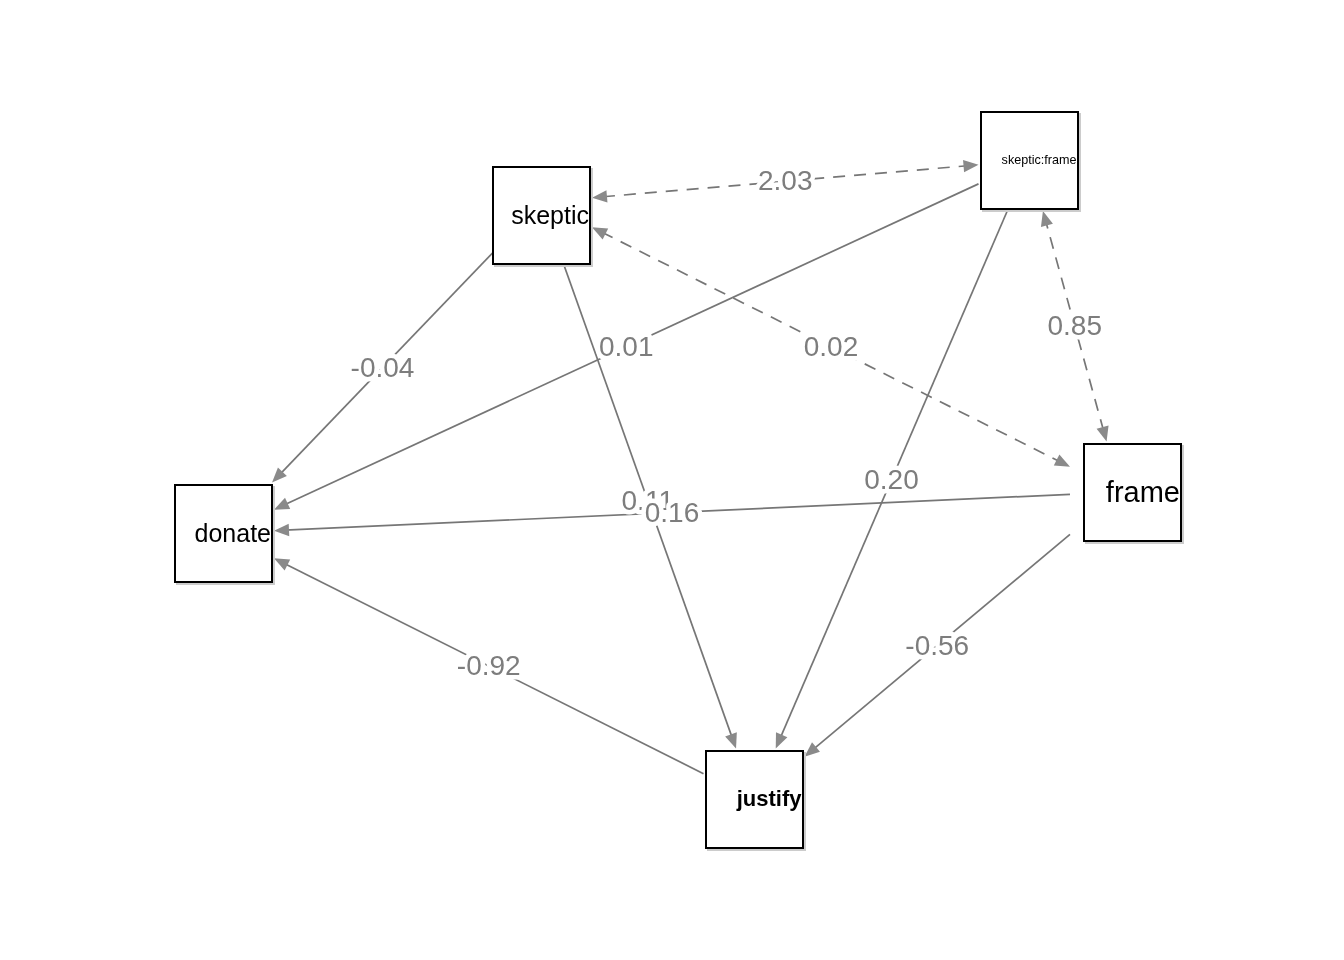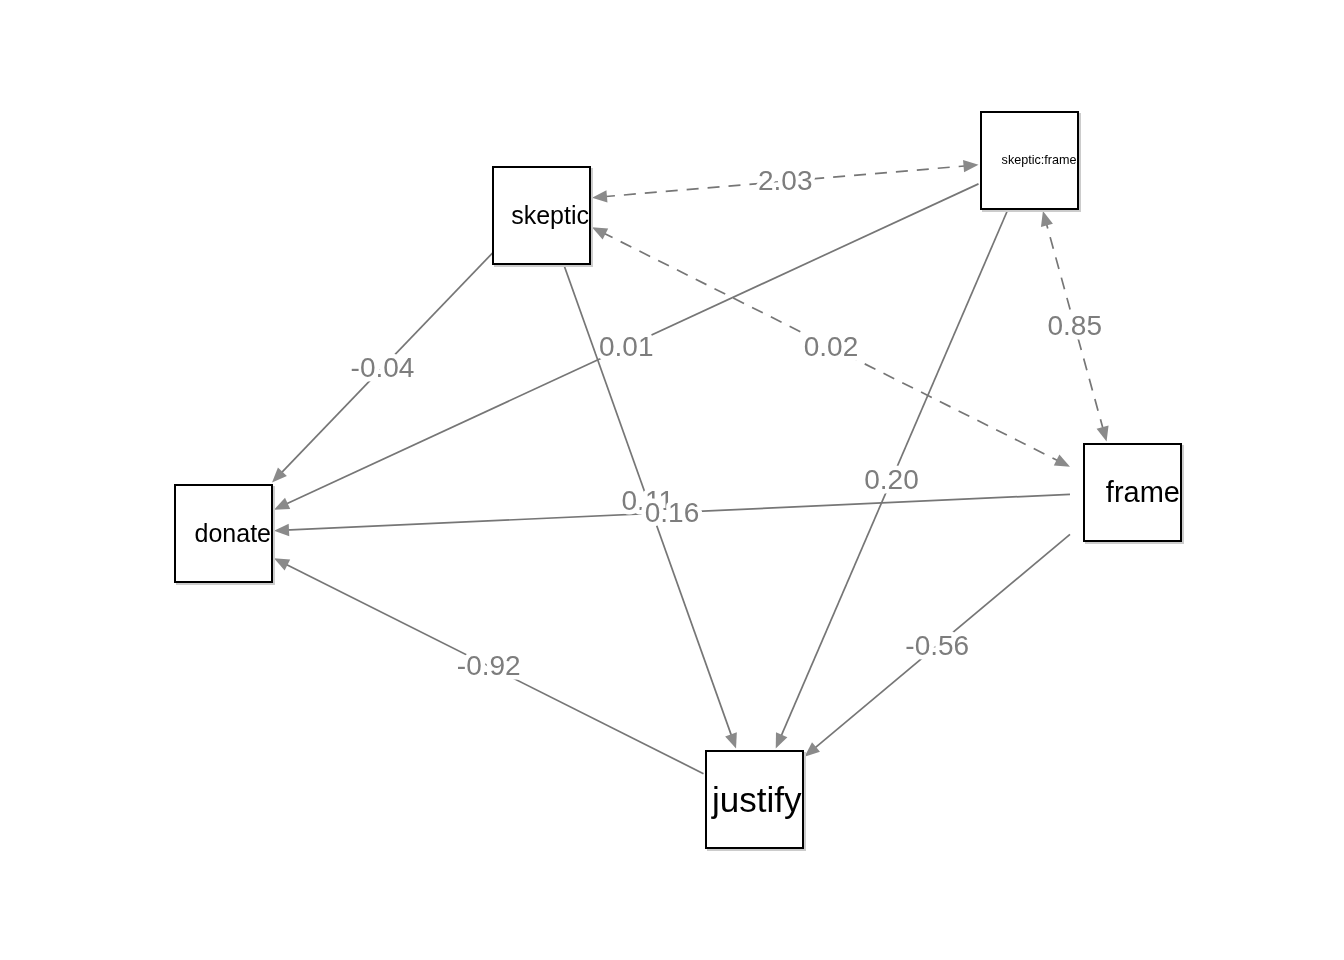--- a/index.html
+++ b/index.html
@@ -104,16 +104,16 @@
       <div class="node" style="left: 979.5px; top: 111px;">
         <span class="node-label" style="font-size: 12.6px;">skeptic:frame</span>
       </div>
       <div class="node" style="left: 174px; top: 483.5px;">
         <span class="node-label" style="font-size: 25px;">donate</span>
       </div>
       <div class="node" style="left: 1071px; top: 442.5px; margin-left: 12px;">
         <span class="node-label" style="font-size: 29px;">frame</span>
       </div>
       <div class="node" style="left: 704.5px; top: 749.5px;">
-        <span class="node-label" style="font-size: 35px;">justify</span>
+        <span class="node-label" style="font-size: 22px; font-weight: bold;">justify</span>
       </div>
     </div>
 </div>
 
 </body></html>

